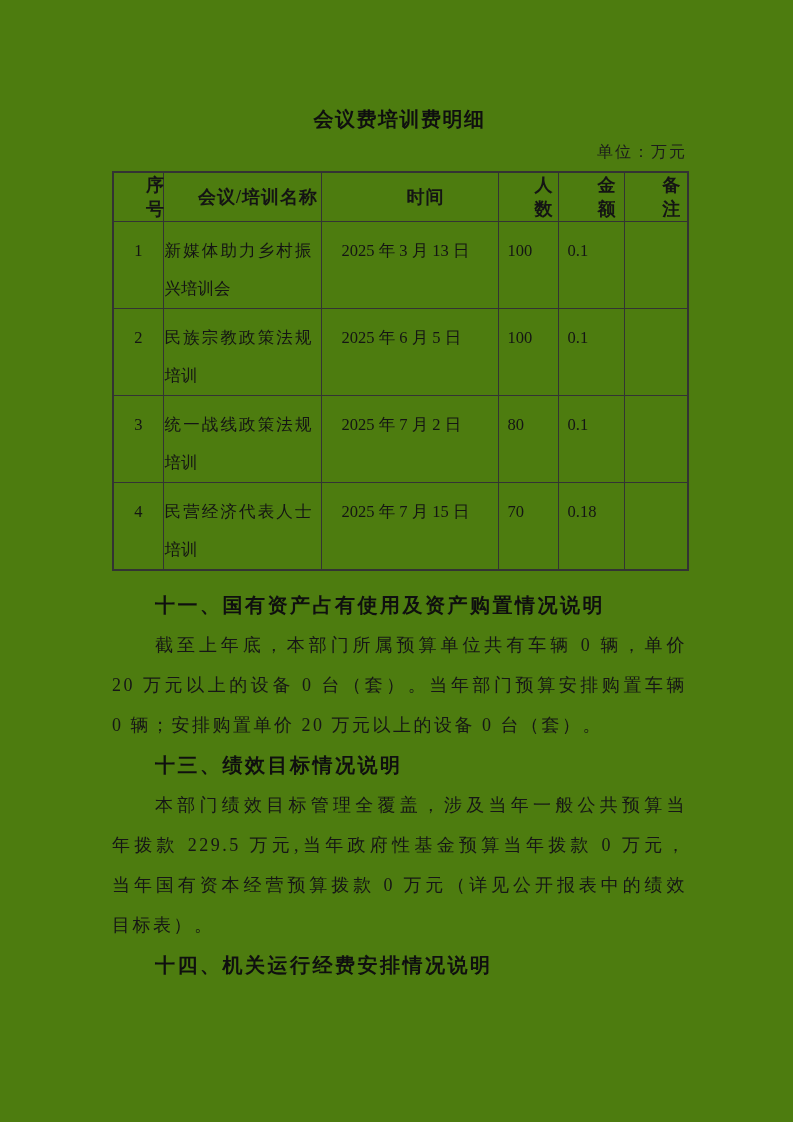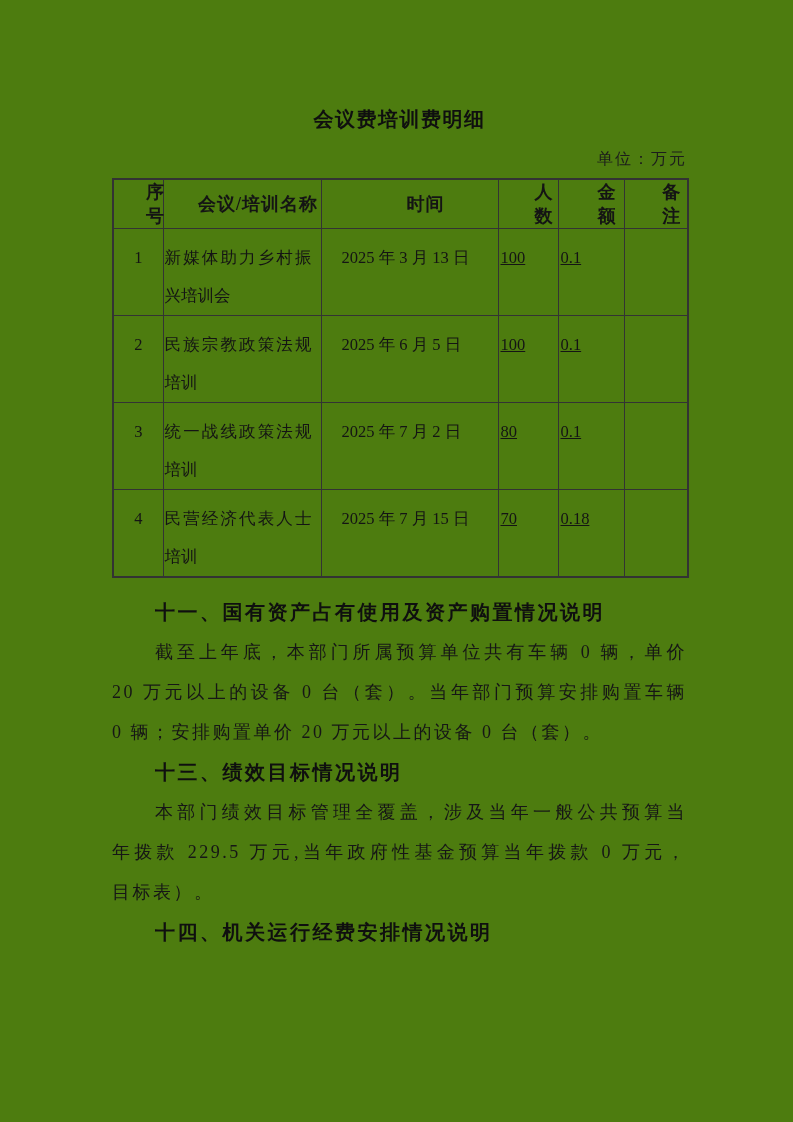--- a/index.html
+++ b/index.html
@@ -19,21 +19,21 @@
     height: 32px;
     line-height: 32px;
     text-align: center;
     font-family: "Liberation Sans", "DejaVu Sans", sans-serif;
     font-weight: bold;
     font-size: 20px;
     letter-spacing: 1.5px;
     color: #0f0f0f;
   }
   .unit-note {
-    margin-top: 11px;
+    margin-top: 4px;
     height: 26px;
     line-height: 26px;
     text-align: right;
     font-size: 16px;
     letter-spacing: 2px;
     color: #1c1c1c;
   }
   table.fee-table {
     margin-top: 6px;
     width: 575px;
@@ -58,21 +58,21 @@
   table.fee-table tbody tr { height: 78px; }
   table.fee-table tbody td {
     vertical-align: top;
     font-size: 16.5px;
     line-height: 38px;
     padding-top: 10px;
   }
   td.c-seq  { text-align: center; }
   td.c-name { text-align: justify; padding-left: 1px; padding-right: 9px; }
   td.c-time { text-align: left; padding-left: 20px; padding-right: 6px; }
-  td.c-num  { text-align: left; padding-left: 2px;  padding-right: 4px; text-decoration: underline; }
+  td.c-num  { text-align: left; padding-left: 9px;  padding-right: 4px; }
   td.c-note { }
   .sections { margin-top: 14px; }
   .heading {
     font-family: "Liberation Sans", "DejaVu Sans", sans-serif;
     font-weight: bold;
     font-size: 20px;
     letter-spacing: 2.5px;
     line-height: 40px;
     text-indent: 43px;
     color: #0f0f0f;
@@ -159,20 +159,21 @@
       <div class="line indent fill">截至上年底，本部门所属预算单位共有车辆 0 辆，单价</div>
       <div class="line fill">20 万元以上的设备 0 台（套）。当年部门预算安排购置车辆</div>
       <div class="line">0 辆；安排购置单价 20 万元以上的设备 0 台（套）。</div>
     </div>
 
 
     <div class="sec">
       <div class="heading">十三、绩效目标情况说明</div>
       <div class="line indent fill">本部门绩效目标管理全覆盖，涉及当年一般公共预算当</div>
       <div class="line fill">年拨款 229.5 万元,当年政府性基金预算当年拨款 0 万元，</div>
+      <div class="line fill">当年国有资本经营预算拨款 0 万元（详见公开报表中的绩效</div>
       <div class="line">目标表）。</div>
     </div>
 
     <div class="sec">
       <div class="heading">十四、机关运行经费安排情况说明</div>
     </div>
 
   </div>
 </div>
 

